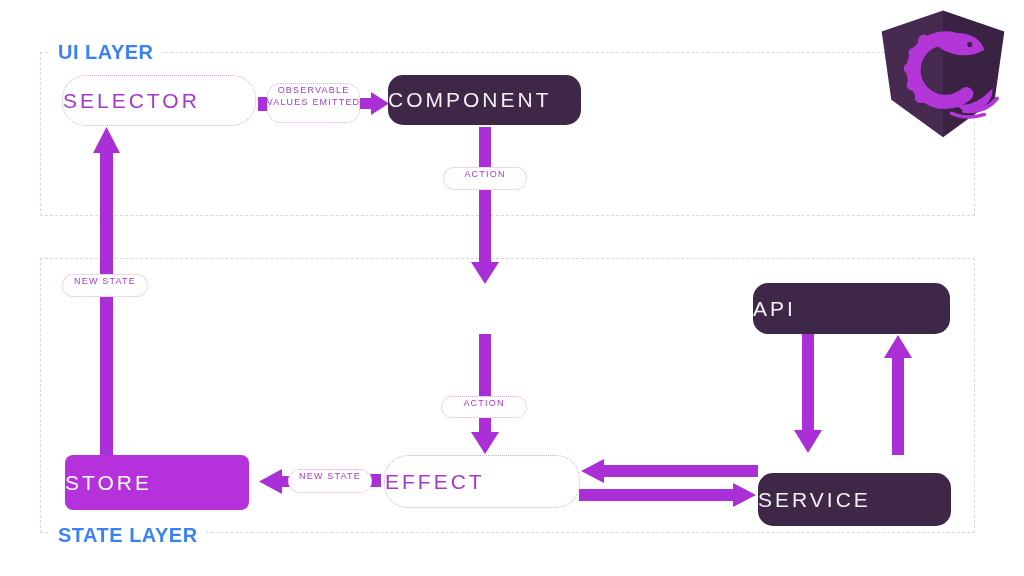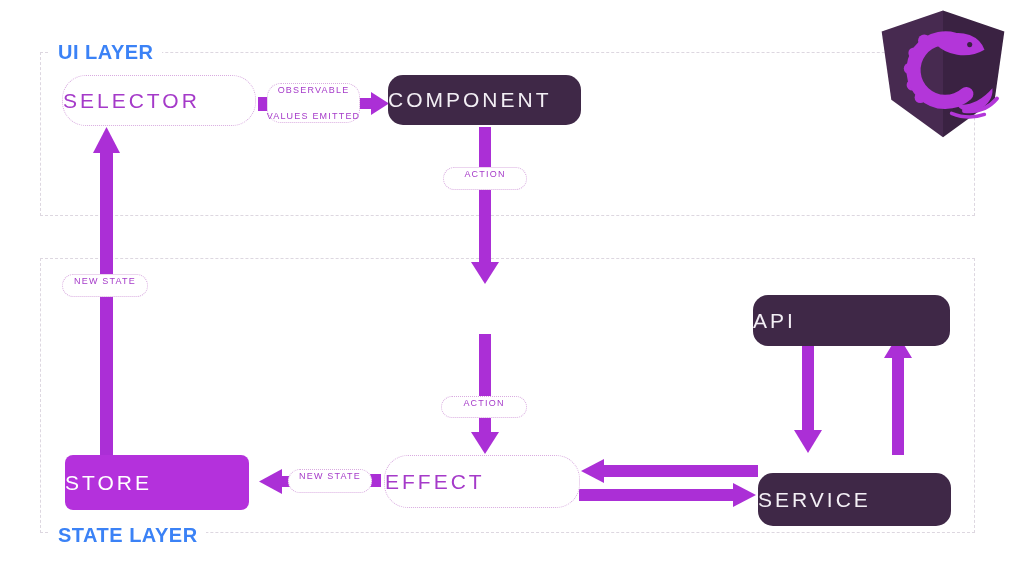--- a/index.html
+++ b/index.html
@@ -68,33 +68,33 @@
     background: #b431dc;
     color: #ffffff;
     border-radius: 8px;
   }
 
   .node.selector  { left: 62px;  top: 75px;  width: 194px; height: 51px; }
   .node.component { left: 388px; top: 75px;  width: 193px; height: 50px; }
   .node.reducer   { left: 385px; top: 283px; width: 198px; height: 51px; }
   .node.effect    { left: 384px; top: 455px; width: 196px; height: 53px; }
   .node.store     { left: 65px;  top: 455px; width: 184px; height: 55px; }
-  .node.api       { left: 753px; top: 283px; width: 197px; height: 51px; margin-top: 12px; }
+  .node.api       { left: 753px; top: 283px; width: 197px; height: 51px; }
   .node.service   { left: 758px; top: 473px; width: 193px; height: 53px; }
 
   
   .pill {
     position: absolute;
     z-index: 3;
     background: #ffffff;
     border: 1px dotted #d9abe0;
     border-radius: 14px;
     color: #a53ac9;
     display: flex; flex-direction: column;
-    align-items: center; justify-content: space-between;
+    align-items: center; justify-content: flex-start;
     font-size: 9px;
     letter-spacing: 1.2px;
     line-height: 12px;
     white-space: nowrap;
   }
   .pill.observable { left: 267px; top: 83px;  width: 93px; height: 40px; }
   .pill.action1    { left: 443px; top: 167px; width: 84px; height: 23px; }
   .pill.action2    { left: 441px; top: 396px; width: 86px; height: 22px; }
   .pill.newstate-l { left: 62px;  top: 274px; width: 86px; height: 23px; }
   .pill.newstate-b { left: 288px; top: 469px; width: 84px; height: 24px; }

